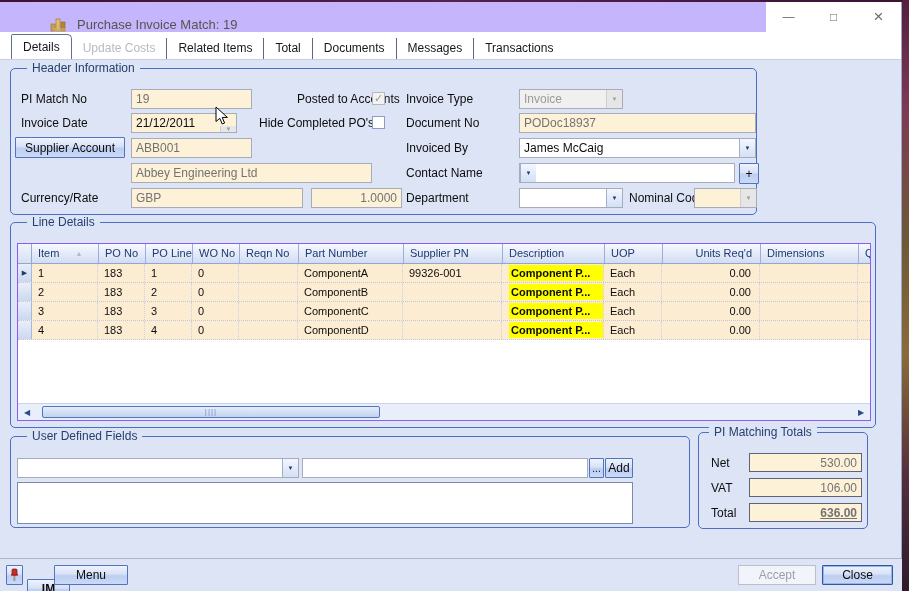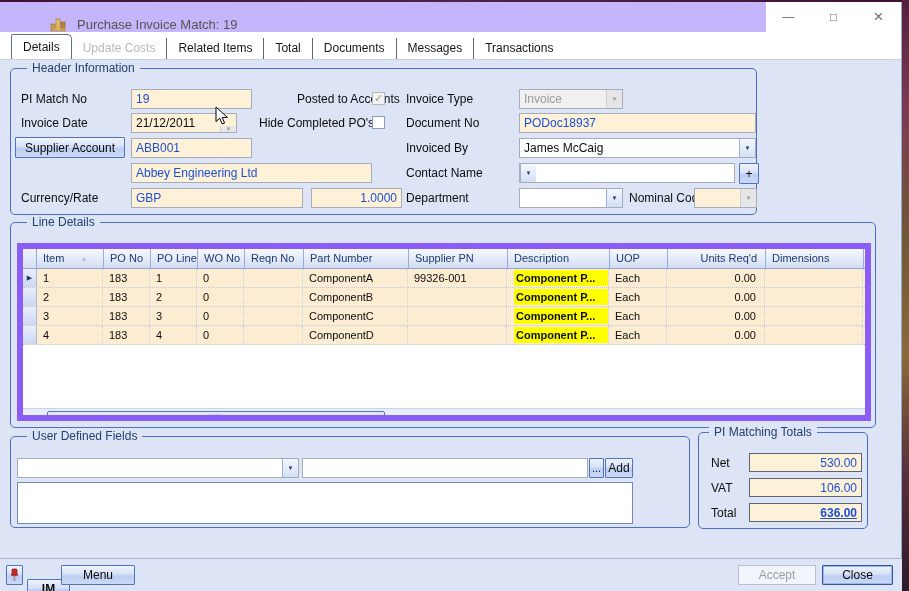--- a/index.html
+++ b/index.html
@@ -36,21 +36,21 @@
   .tab.divided { border-left:1px solid #5c6880; }
 
   
   .page { position:absolute; left:0; top:58px; width:902px; height:498px; }
   .group { position:absolute; border:1px solid #4d6ec2; border-radius:5px; }
   .legend { position:absolute; top:-8px; left:16px; background:#dce4f6; padding:0 5px;
     font-size:12px; color:#27406f; white-space:nowrap; }
 
   .lbl { position:absolute; font-size:12px; color:#0d0d0d; line-height:20px; white-space:nowrap; }
   .inp { position:absolute; height:20px; border:1px solid #a6acb9; background:#fdf2d8;
-    font-size:12px; padding:0 4px; font-family:inherit; color:#1d4ed8; outline:none; }
+    font-size:12px; padding:0 4px; font-family:inherit; color:#737373; outline:none; }
   .inp.white { background:#ffffff; }
   .inp.right { text-align:right; }
   .inp.dark-border { border:1px solid #5c6478; }
   .inp.bold { font-weight:bold;text-decoration:underline; }
 
   .combo { position:absolute; height:20px; border:1px solid #a6acb9; background:#ffffff; display:flex; }
   .combo .val { flex:1; font-size:12px; line-height:18px; padding:0 4px; overflow:hidden; white-space:nowrap; color:#0d0d0d; }
   .combo .arrow-btn { width:16px; background:linear-gradient(180deg,#f3f7fe,#d4e0f6);
     border-left:1px solid #9fb0d0; display:flex; align-items:center; justify-content:center;
     font-size:6px; color:#1d3a71; }
@@ -66,21 +66,21 @@
   .btn3d { position:absolute; border:1px solid #5074bd;
     background:linear-gradient(180deg,#eef3fd 0%,#d7e1f8 45%,#bccef2 55%,#cdd9f5 100%);
     font-size:12px; color:#0c0c0c; display:flex; align-items:center; justify-content:center;
     border-radius:1px; white-space:nowrap; }
   .btn3d.focus { border:1px solid #2e58a8; box-shadow:0 0 0 1px #9ab4e4 inset; }
   .btn-dis { position:absolute; border:1px solid #b9c0cc; background:#f1f4fa; color:#9aa0aa;
     font-size:12px; display:flex; align-items:center; justify-content:center; }
 
   
   .grid { position:absolute; left:6px; top:20px; width:854px; height:178px;
-    border:6px solid #8b5cf6; background:#fef9c3; overflow:hidden; }
+    border:1px solid #8b5cf6; background:#fef9c3; overflow:hidden; }
   .grid-hdr { display:flex; height:20px; background:linear-gradient(180deg,#f7f9ff,#d2dcf3);
     border-bottom:1px solid #93a6cc; }
   .hsel { width:14px; border-right:1px solid #95a8ce; background:linear-gradient(180deg,#f0f4fd,#d6e0f4); flex:none; }
   .hcell { font-size:11px; color:#1d3a71; line-height:19px; padding-left:6px;
     border-left:1px solid #9aace0; overflow:hidden; white-space:nowrap; flex:none; }
   .hcell.first { border-left:none; display:flex; align-items:center; }
   .hcell.num { text-align:right; padding-right:8px; }
   .sort { font-size:7px; color:#a9bbdc; margin-left:16px; }
 
   .grow { display:flex; height:19px; background:#fcecd2; border-bottom:1px dotted #bcc8de; }
@@ -355,21 +355,21 @@
 
   <div class="footer">
     <div class="btn3d" style="left:6px; top:6px; width:17px; height:20px;">
       <svg width="9" height="14" viewBox="0 0 9 14">
         <rect x="3.4" y="7" width="2" height="6" fill="#9a9a9a"></rect>
         <rect x="2" y="1" width="5" height="6" rx="1" fill="#cc2a2a" stroke="#7a1616" stroke-width="0.7"></rect>
         <rect x="1" y="6" width="7" height="1.6" fill="#a82020"></rect>
       </svg>
     </div>
     <div class="btn3d" style="left:27px; top:20px; width:43px; height:20px;font-weight:bold;">IM</div>
-    <div class="btn3d" style="left:61px; top:6px; width:74px; height:20px;">Menu</div>
+    <div class="btn3d" style="left:54px; top:6px; width:74px; height:20px;">Menu</div>
     <div class="btn-dis" style="left:738px; top:6px; width:78px; height:20px;">Accept</div>
     <div class="btn3d focus" style="left:822px; top:6px; width:71px; height:20px;">Close</div>
   </div>
 
   <svg class="cursor-svg" width="14" height="20" viewBox="0 0 14 20">
     <polygon points="1,1 1,15.5 4.8,12.3 7.2,18 9.6,17 7.2,11.4 12.4,11.4" fill="#ffffff" stroke="#000000" stroke-width="1"></polygon>
   </svg>
 
 </div>
 

